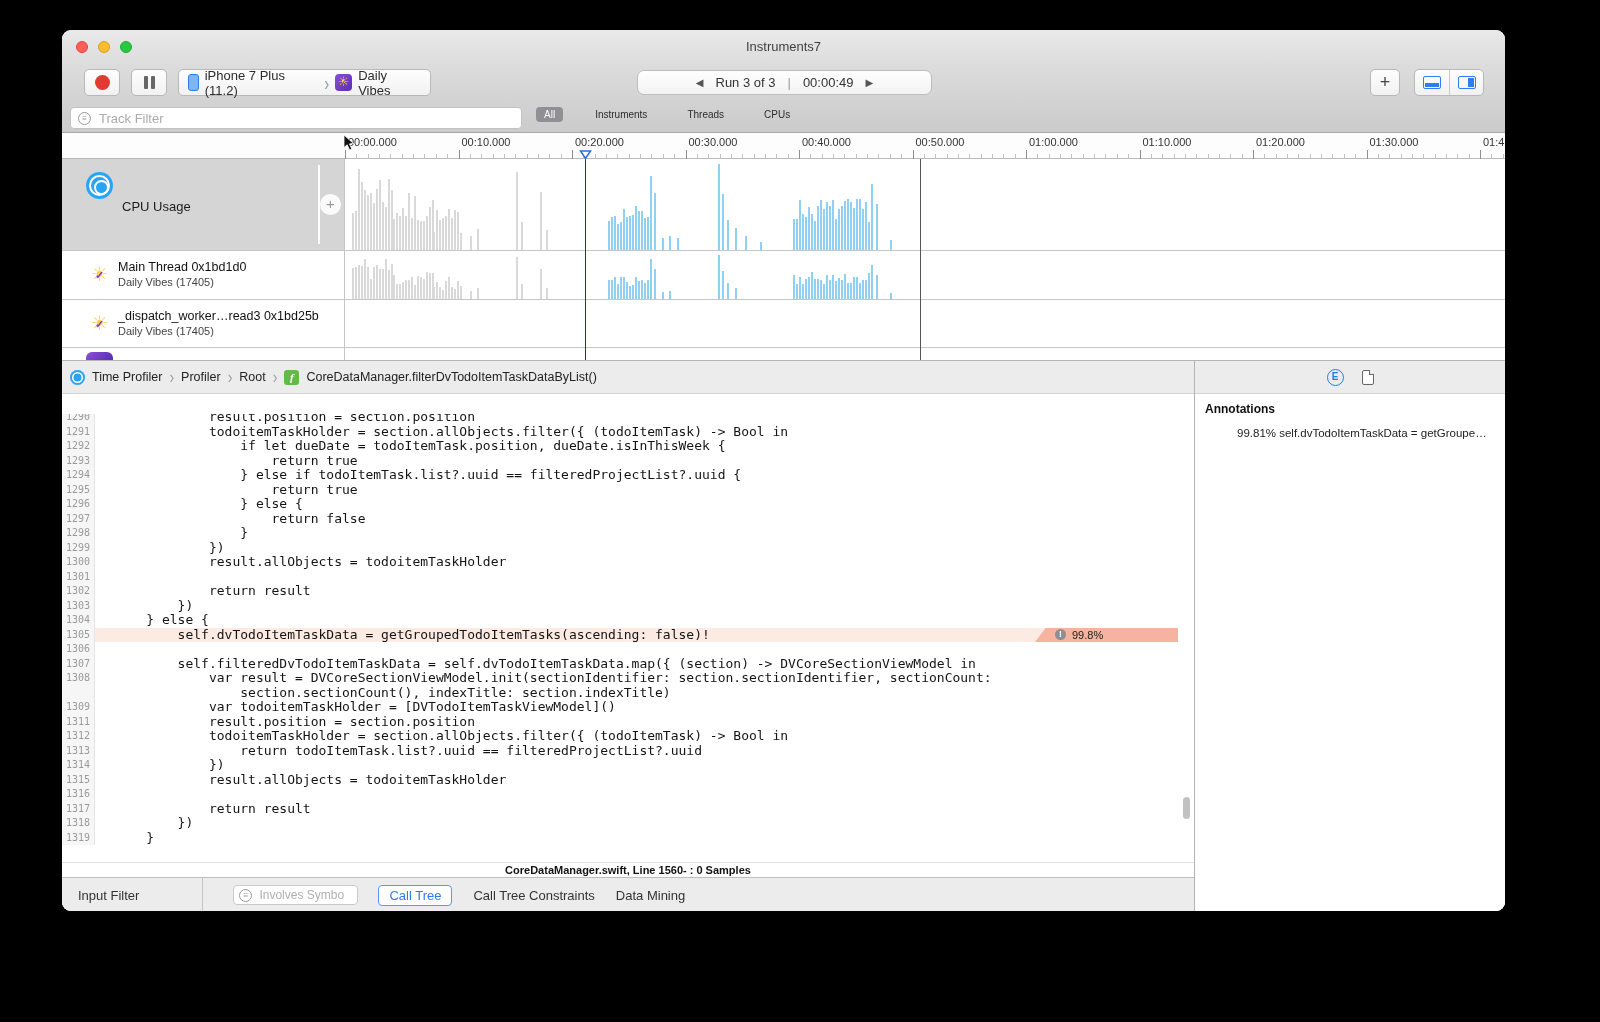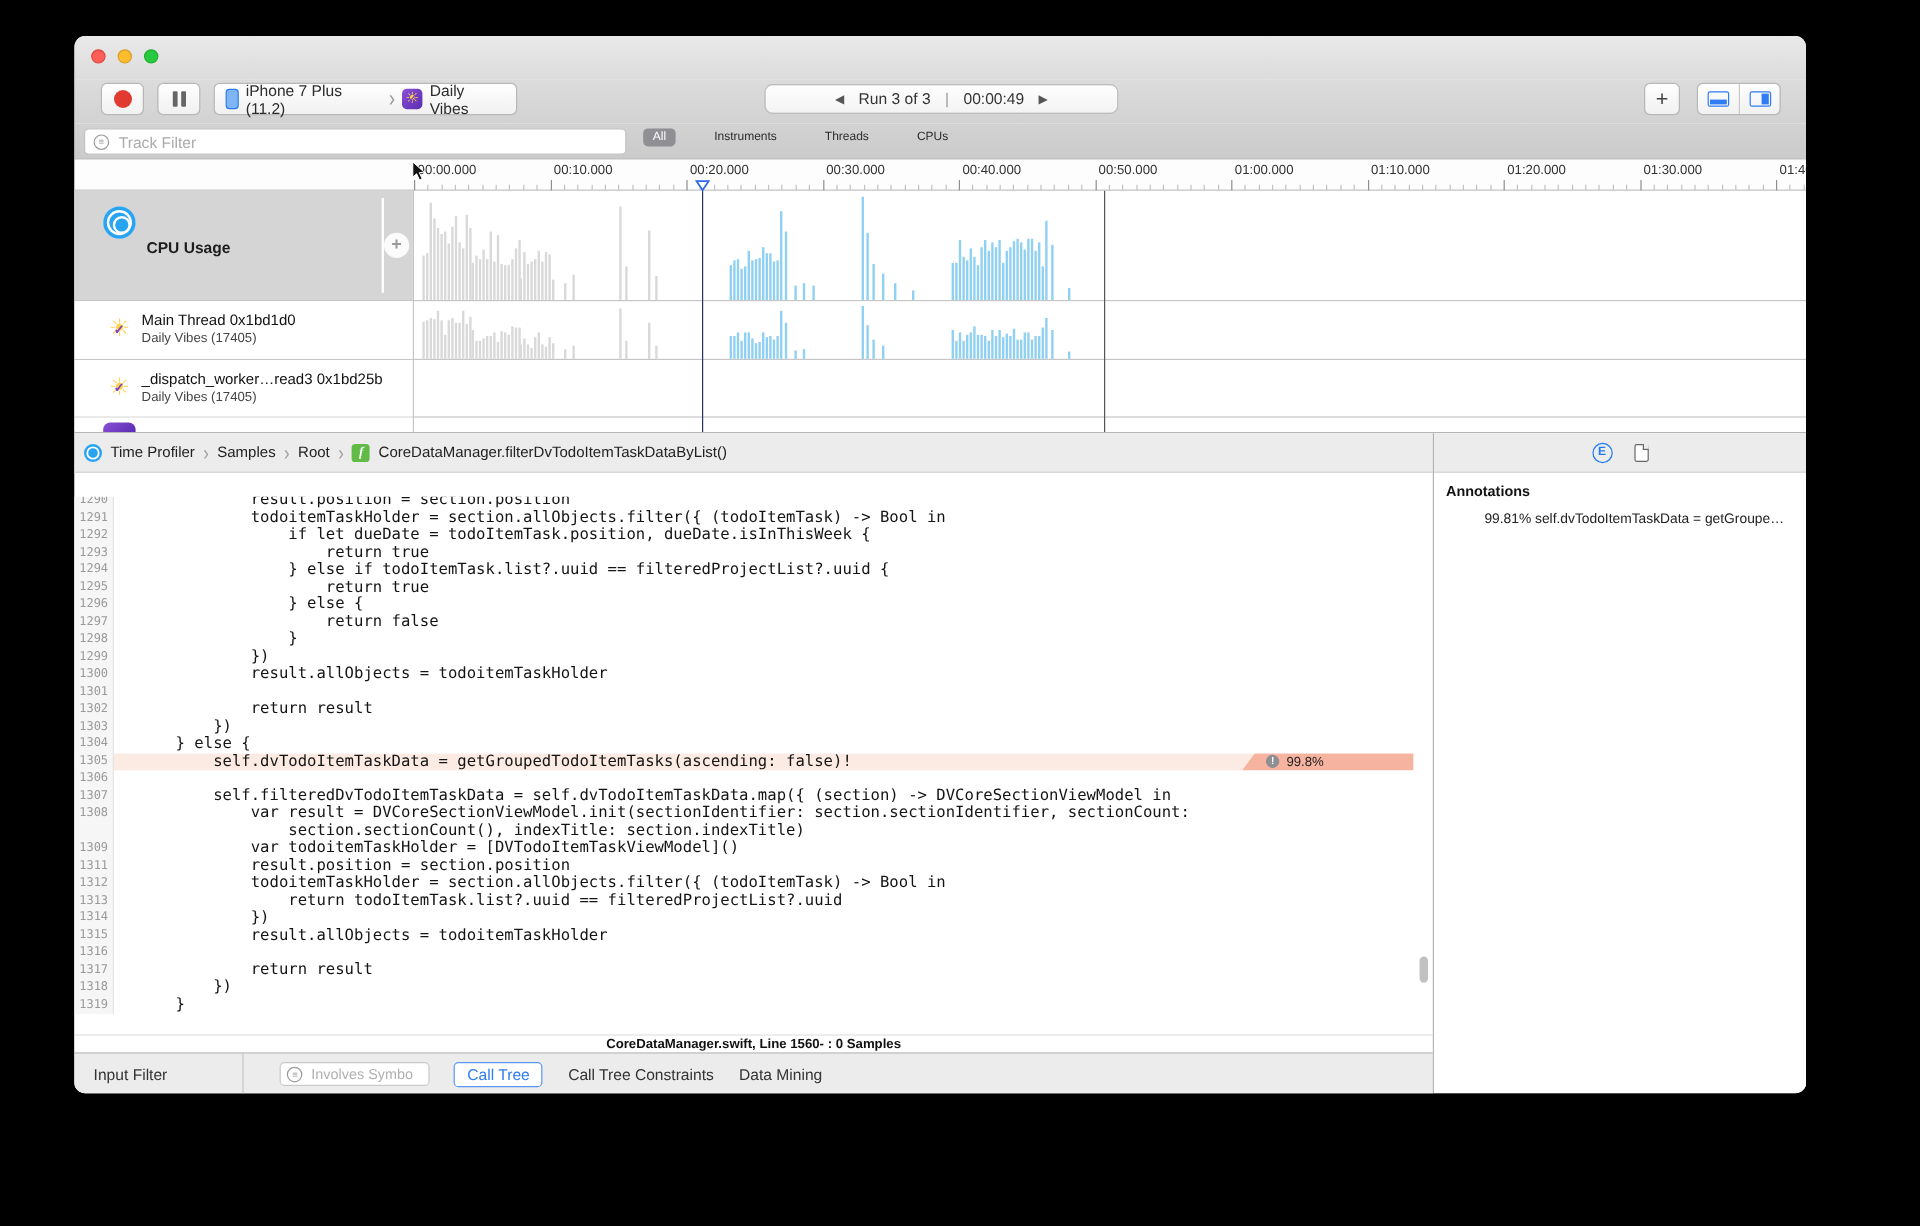--- a/index.html
+++ b/index.html
@@ -72,21 +72,21 @@
            border-bottom:1px solid #b9b9b9; }
   .ruler-scale { position:absolute; left:282px; top:0; width:1161px; height:26px; overflow:hidden; }
   .tick { position:absolute; bottom:0; width:1px; background:#c2c2c2; height:5px; }
   .tick.major { height:9px; background:#8f8f8f; }
   .tick-label { position:absolute; top:3px; font-size:11px; color:#333; white-space:nowrap; }
 
   
   .tracks { position:absolute; left:0; top:129px; width:100%; height:201px; background:#fff; }
   .trow { position:relative; width:100%; border-bottom:1px solid #c6c6c6; }
   .trow-head { position:absolute; left:0; top:0; width:282px; height:100%; background:#fff; }
-  .trow-cpu .trow-head { background:#d5d5d5;font-weight:bold; }
+  .trow-cpu .trow-head { background:#d5d5d5; }
   .head-divider { position:absolute; left:282px; top:0; bottom:0; width:1px; background:#c6c6c6; }
   .lane { position:absolute; left:282px; top:0; right:0; height:100%; }
   .bar { position:absolute; bottom:0; width:2px; }
   .cpu-icon { position:absolute; left:24px; top:13px; width:27px; height:27px; border-radius:50%;
               background:#29a4f1; box-shadow:inset 0 0 0 3px #29a4f1, inset 0 0 0 5px #fff; }
   .cpu-icon::after { content:""; position:absolute; left:8px; top:8px; width:11px; height:11px;
                      border-radius:50%; border:2.5px solid #fff; }
   .trow-label { position:absolute; left:60px; top:40px; font-size:13px; color:#1d1d1d; }
   .thread-icon { position:absolute; left:24px; top:11px; width:27px; height:27px; }
   .thread-icon .app-ic { width:27px; height:27px; border-radius:6px; }
@@ -183,20 +183,21 @@
 </style>
 </head>
 <body>
 
 <div class="window">
 
   <div class="titlebar">
     <div class="traffic t-close"></div>
     <div class="traffic t-min"></div>
     <div class="traffic t-max"></div>
+    <div class="win-title">Instruments7</div>
   </div>
 
   <div class="toolbar">
     <div class="tb-btn rec-btn">
       <div class="rec-dot"></div>
     </div>
     <div class="tb-btn pause-btn">
       <div class="pause-bar"></div>
       <div class="pause-bar"></div>
     </div>
@@ -606,21 +607,21 @@
     <path d="M1 0 L1 12.5 L4.2 9.8 L6.6 15 L8.8 14 L6.4 8.9 L10.5 8.5 Z" fill="#111" stroke="#fff" stroke-width="0.8"></path>
   </svg>
 
   <div class="detail">
 
     <div class="code-pane">
       <div class="crumbbar">
         <span class="tp-icon"></span>
         <span class="crumb">Time Profiler</span>
         <span class="crumb-chev">›</span>
-        <span class="crumb">Samples</span>
+        <span class="crumb">Profiler</span>
         <span class="crumb-chev">›</span>
         <span class="crumb">Root</span>
         <span class="crumb-chev">›</span>
         <span class="fn-icon">f</span>
         <span class="crumb">CoreDataManager.filterDvTodoItemTaskDataByList()</span>
       </div>
 
 
       <div class="code-area">
         <div class="code-lines">

